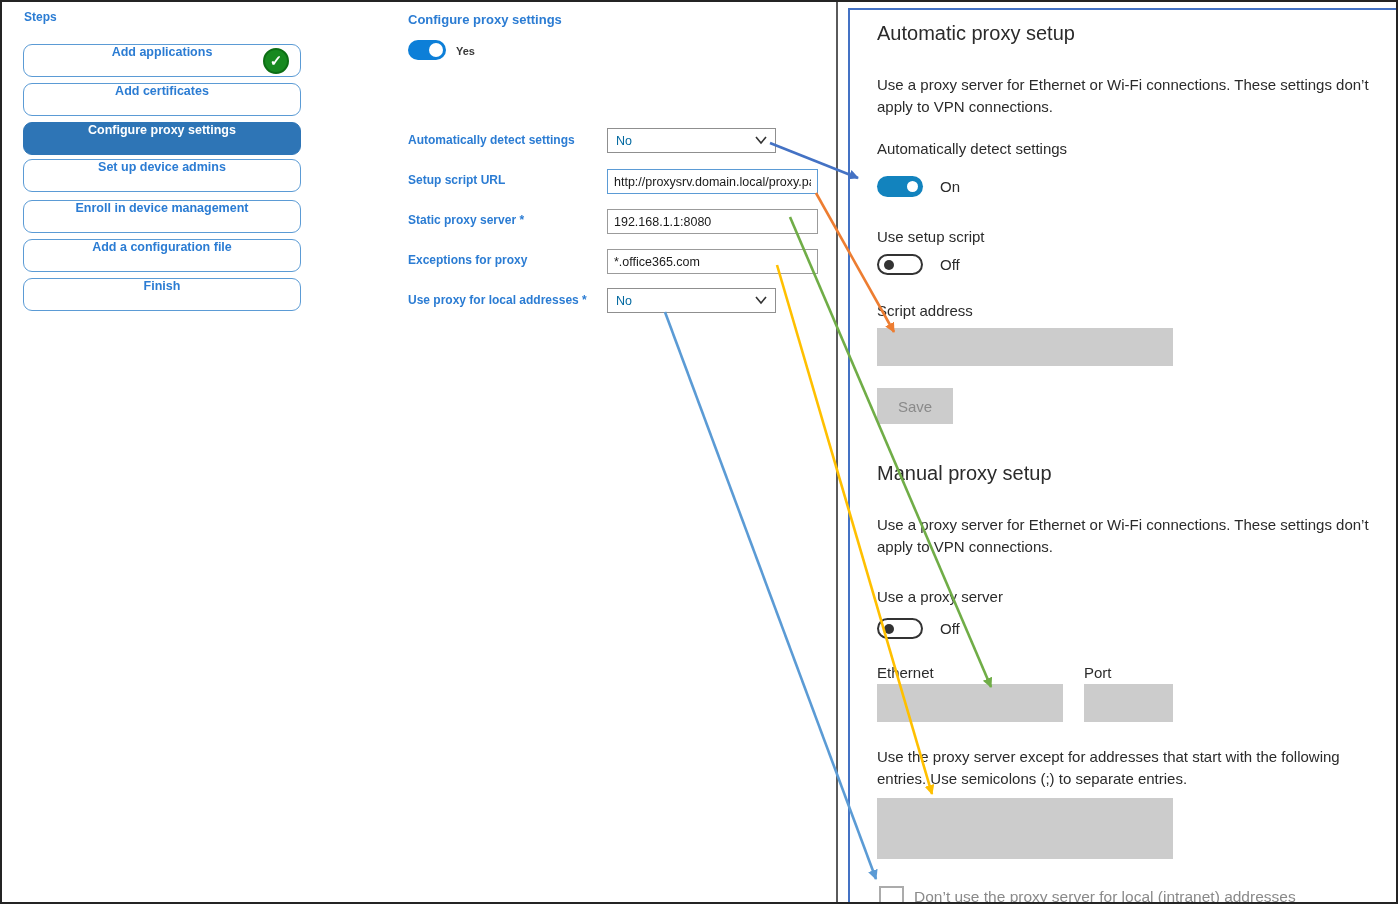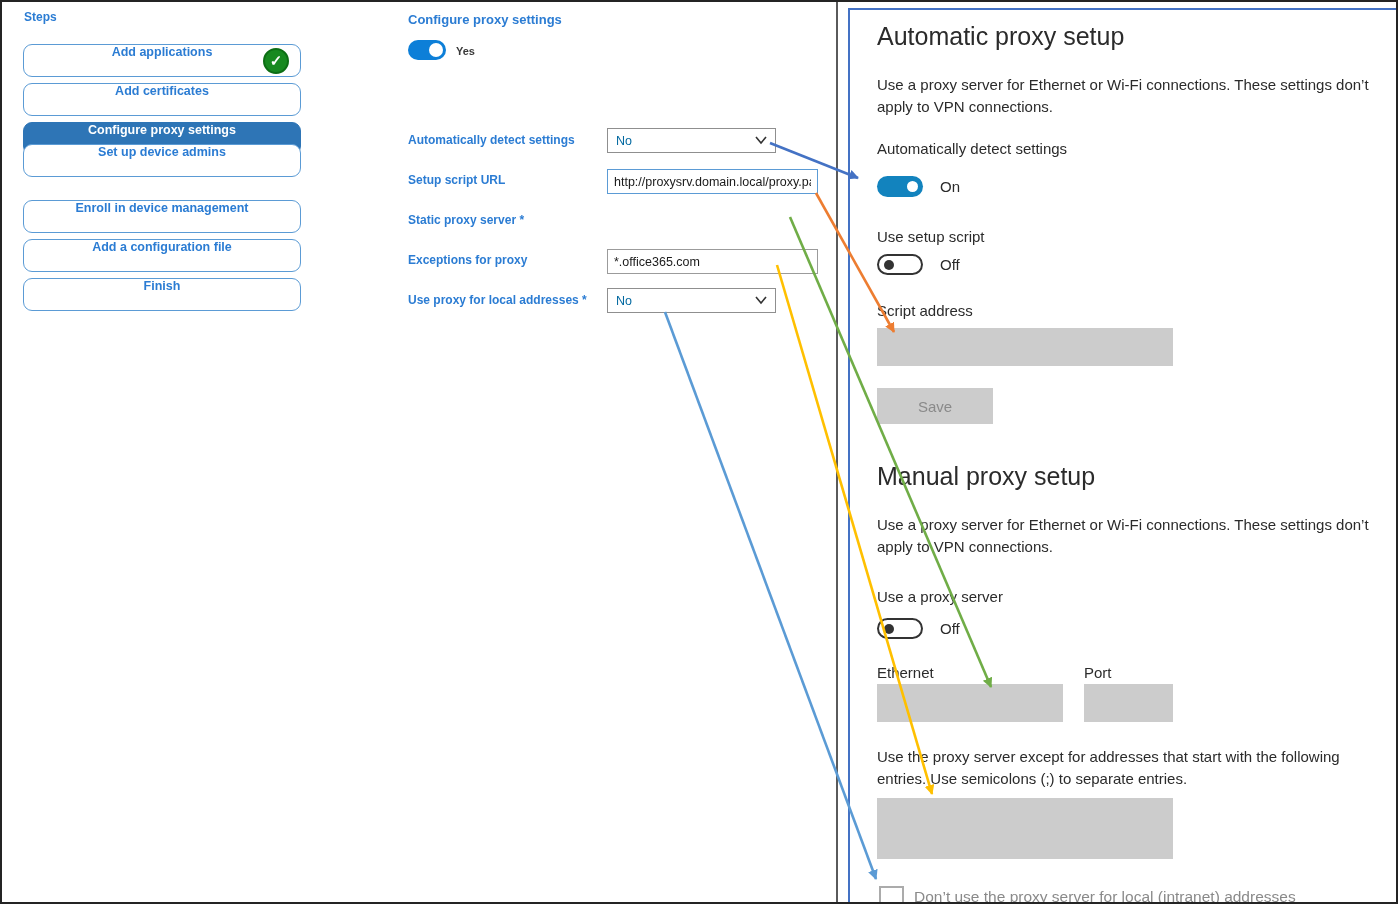--- a/index.html
+++ b/index.html
@@ -33,31 +33,31 @@
   .fselect svg { position:absolute; right:8px; top:7px; }
   .finput { position:absolute; left:607px; width:211px; height:25px; border:1px solid #9b9b9b; background:#fff;
           font-family:"Liberation Sans", sans-serif; font-size:12.5px; color:#1a1a1a; padding:0 6px; }
   .finput.focused { border:1.5px solid #5b9bd5; }
 
   
   .divider { position:absolute; left:836px; top:0; width:2px; height:904px; background:#5a5a5b; }
 
   
   .settings { position:absolute; left:848px; top:8px; width:560px; height:920px; border:2px solid #4472c4; background:#fff; }
-  .settings .h { position:absolute; left:27px; font-size:25px; font-weight:400; color:#2b2b2b; }
+  .settings .h { position:absolute; left:27px; font-size:20px; font-weight:400; color:#2b2b2b; }
   .settings .p { position:absolute; left:27px; width:505px; font-size:15px; line-height:22px; color:#2b2b2b; }
   .settings .lbl { position:absolute; left:27px; font-size:15px; color:#2b2b2b; }
   .wtoggle { position:absolute; left:27px; width:46px; height:21px; border-radius:11px; cursor:pointer; }
   .wtoggle.on { background:#1283be; }
   .wtoggle.on .knob { position:absolute; right:5px; top:5px; width:11px; height:11px; border-radius:50%; background:#fff; }
   .wtoggle.off { background:#fff; border:2px solid #333; }
   .wtoggle.off .knob { position:absolute; left:5px; top:3.5px; width:10px; height:10px; border-radius:50%; background:#333; }
   .tstate { position:absolute; left:90px; font-size:15px; color:#2b2b2b; }
   .gbox { position:absolute; background:#cccccc; }
-  .save-btn { position:absolute; left:27px; width:116px; height:36px; background:#cccccc; border:none;
+  .save-btn { position:absolute; left:27px; width:76px; height:36px; background:#cccccc; border:none;
           font-family:"Liberation Sans", sans-serif; font-size:15px; color:#8a8a8a; cursor:pointer; }
   .wcheckbox { position:absolute; left:29px; top:876px; width:25px; height:25px; border:2px solid #ababab;
           background:#fff; cursor:pointer; }
   .wcheck-label { position:absolute; left:64px; top:878px; font-size:15.5px; color:#8a8a8a; }
 
   
   .arrows { position:absolute; inset:0; z-index:40; pointer-events:none; }
   .arrows line { stroke-width:2.6px; fill:none; }
 </style>
 </head>
@@ -70,21 +70,21 @@
   <div class="step" style="top:44px">
     <span class="step-label">Add applications</span>
     <span class="check-circle">✓</span>
   </div>
   <div class="step" style="top:83px">
     <span class="step-label">Add certificates</span>
   </div>
   <div class="step active" style="top:122px">
     <span class="step-label">Configure proxy settings</span>
   </div>
-  <div class="step" style="top:144px">
+  <div class="step" style="top:159px">
     <span class="step-label">Set up device admins</span>
   </div>
   <div class="step" style="top:200px">
     <span class="step-label">Enroll in device management</span>
   </div>
   <div class="step" style="top:278px">
     <span class="step-label">Finish</span>
   </div>
   <div class="step" style="top:239px">
     <span class="step-label">Add a configuration file</span>
@@ -101,20 +101,21 @@
     <span>No</span>
     <svg width="12" height="9" viewBox="0 0 12 9">
         <path d="M1 1 L6 7 L11 1" stroke="#333" stroke-width="1.6" fill="none"></path>
       </svg>
   </div>
 
   <span class="flabel" style="top:173px">Setup script URL</span>
   <input class="finput focused" style="top: 169px;" readonly="" value="http://proxysrv.domain.local/proxy.pa">
 
   <span class="flabel" style="top:213px">Static proxy server *</span>
+  <input class="finput" style="top: 209px;" readonly="" value="192.168.1.1:8080">
 
   <span class="flabel" style="top:253px">Exceptions for proxy</span>
   <input class="finput" style="top: 249px;" readonly="" value="*.office365.com">
 
   <span class="flabel" style="top:293px">Use proxy for local addresses *</span>
   <div class="fselect" style="top:288px">
     <span>No</span>
     <svg width="12" height="9" viewBox="0 0 12 9">
         <path d="M1 1 L6 7 L11 1" stroke="#333" stroke-width="1.6" fill="none"></path>
       </svg>

